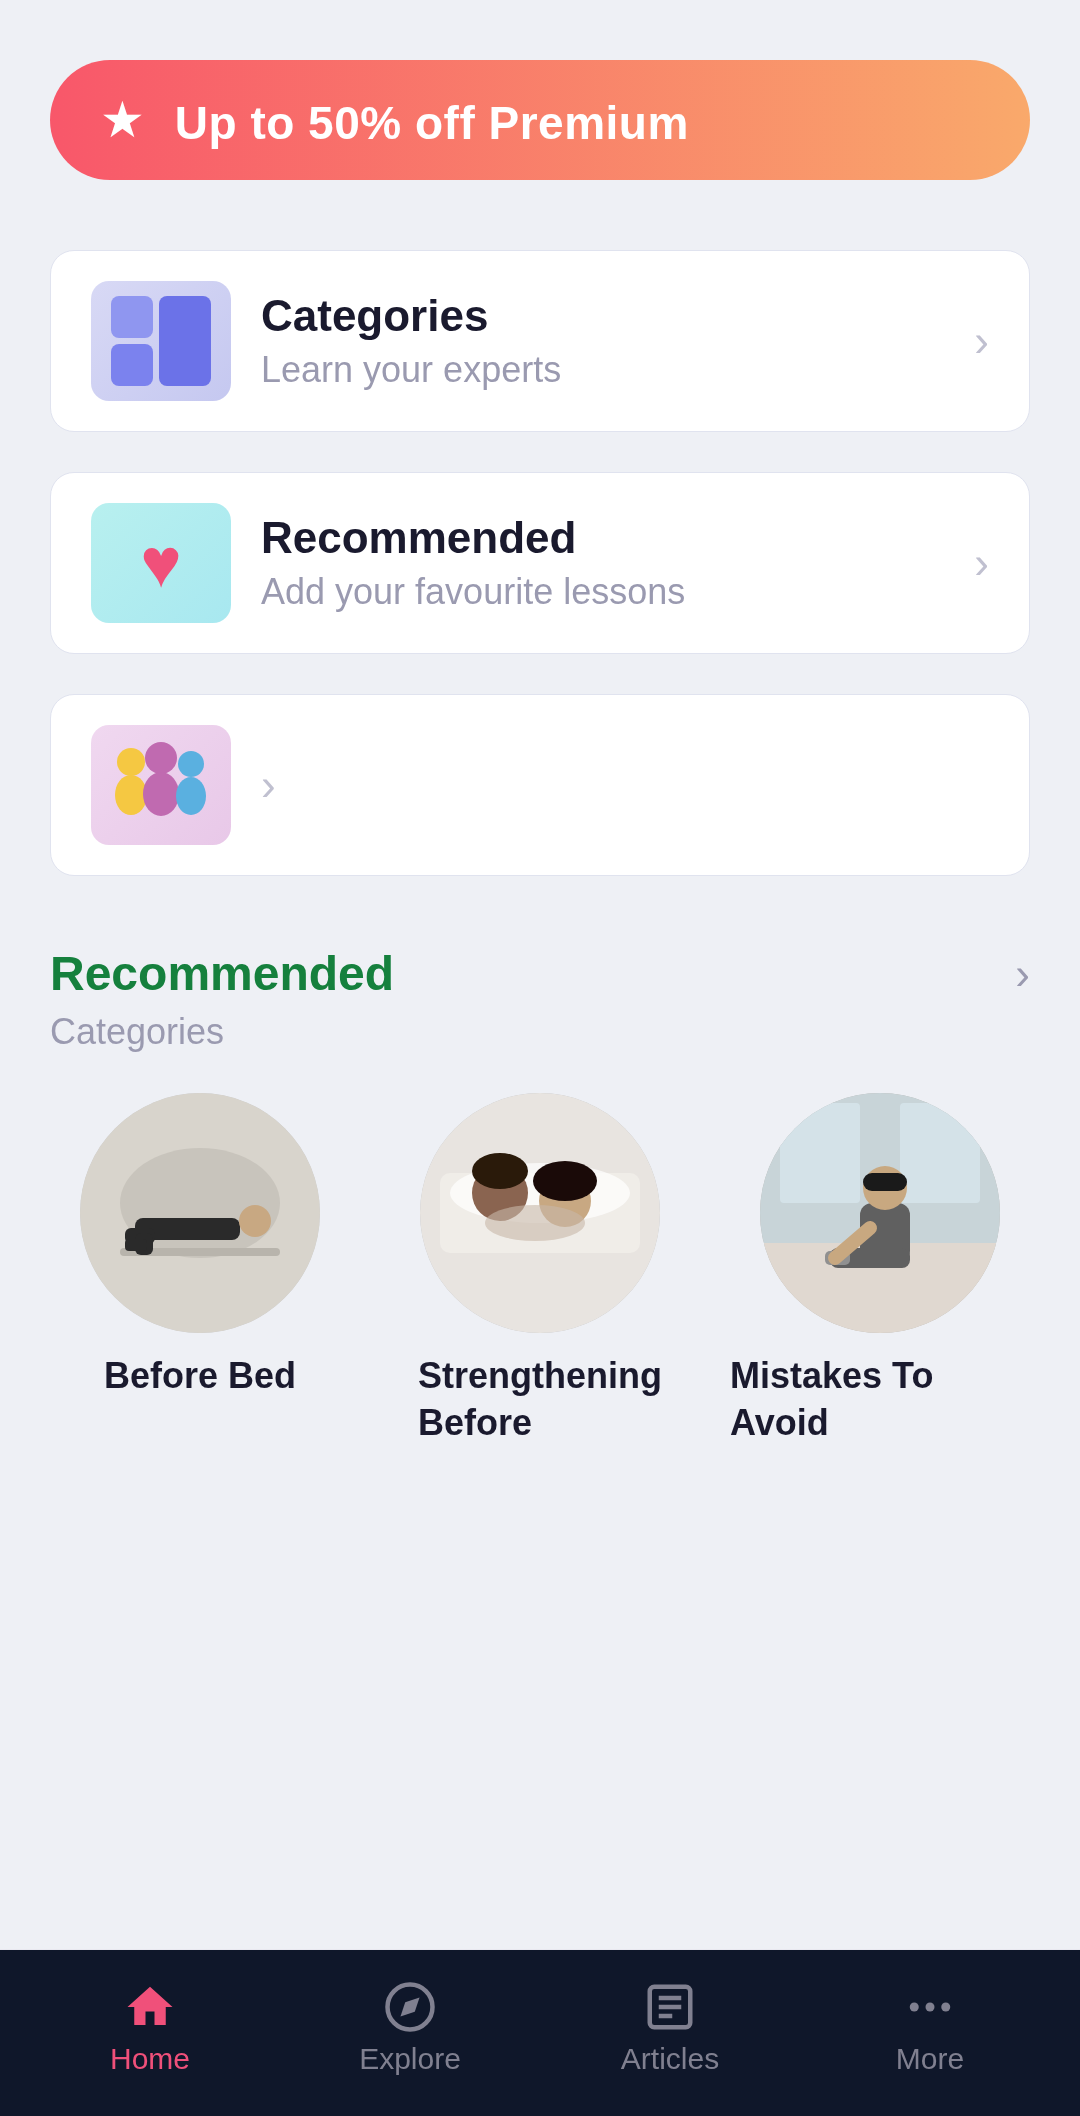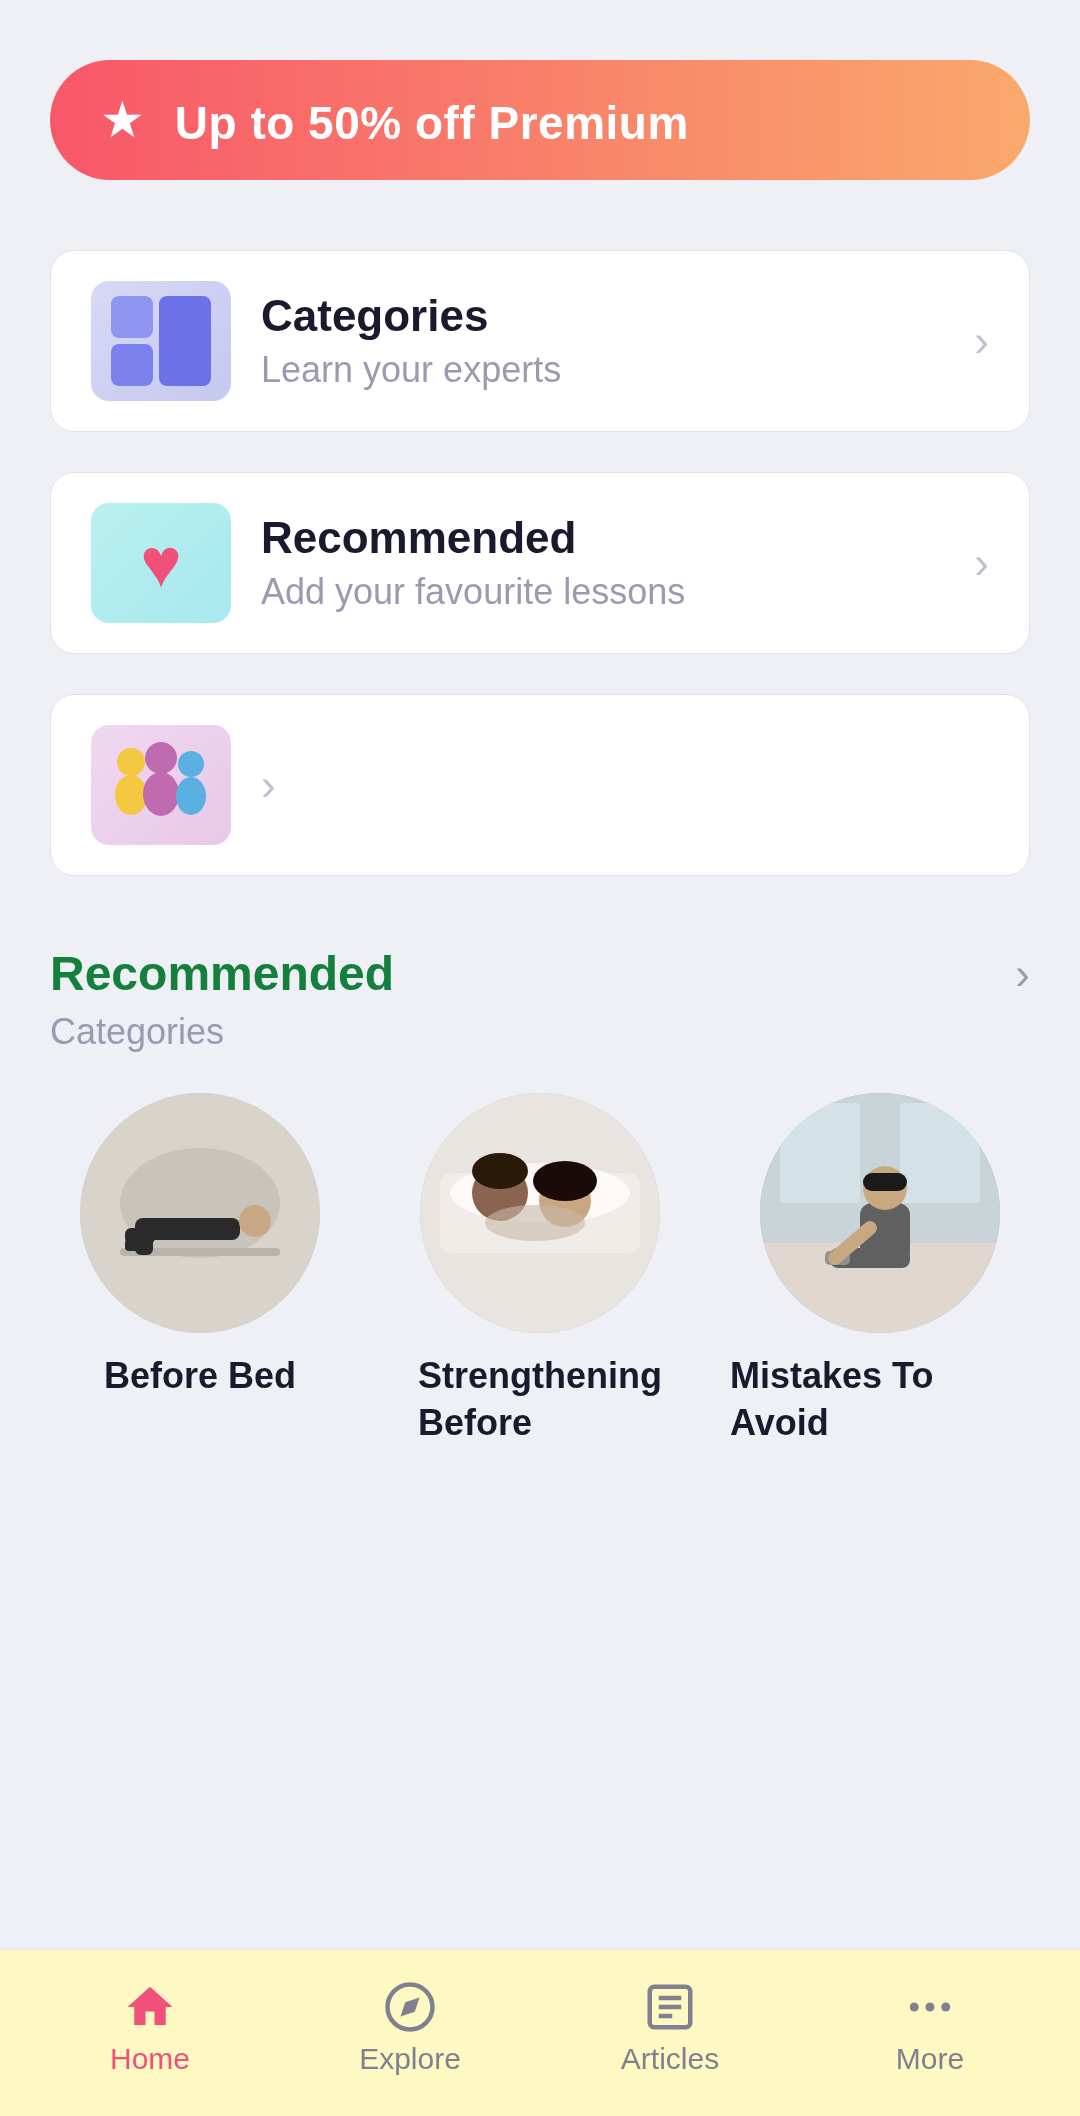--- a/index.html
+++ b/index.html
@@ -194,21 +194,21 @@
       text-align: left;
       line-height: 1.3;
     }
 
     
     .bottom-nav {
       position: fixed;
       bottom: 0;
       left: 0;
       width: 1080px;
-      background: #fef9c3;
+      background: #0f172a;
       display: flex;
       justify-content: space-around;
       align-items: center;
       padding: 30px 20px 40px;
       border-top: 1px solid #e8e8f0;
     }
 
     .nav-item {
       display: flex;
       flex-direction: column;

